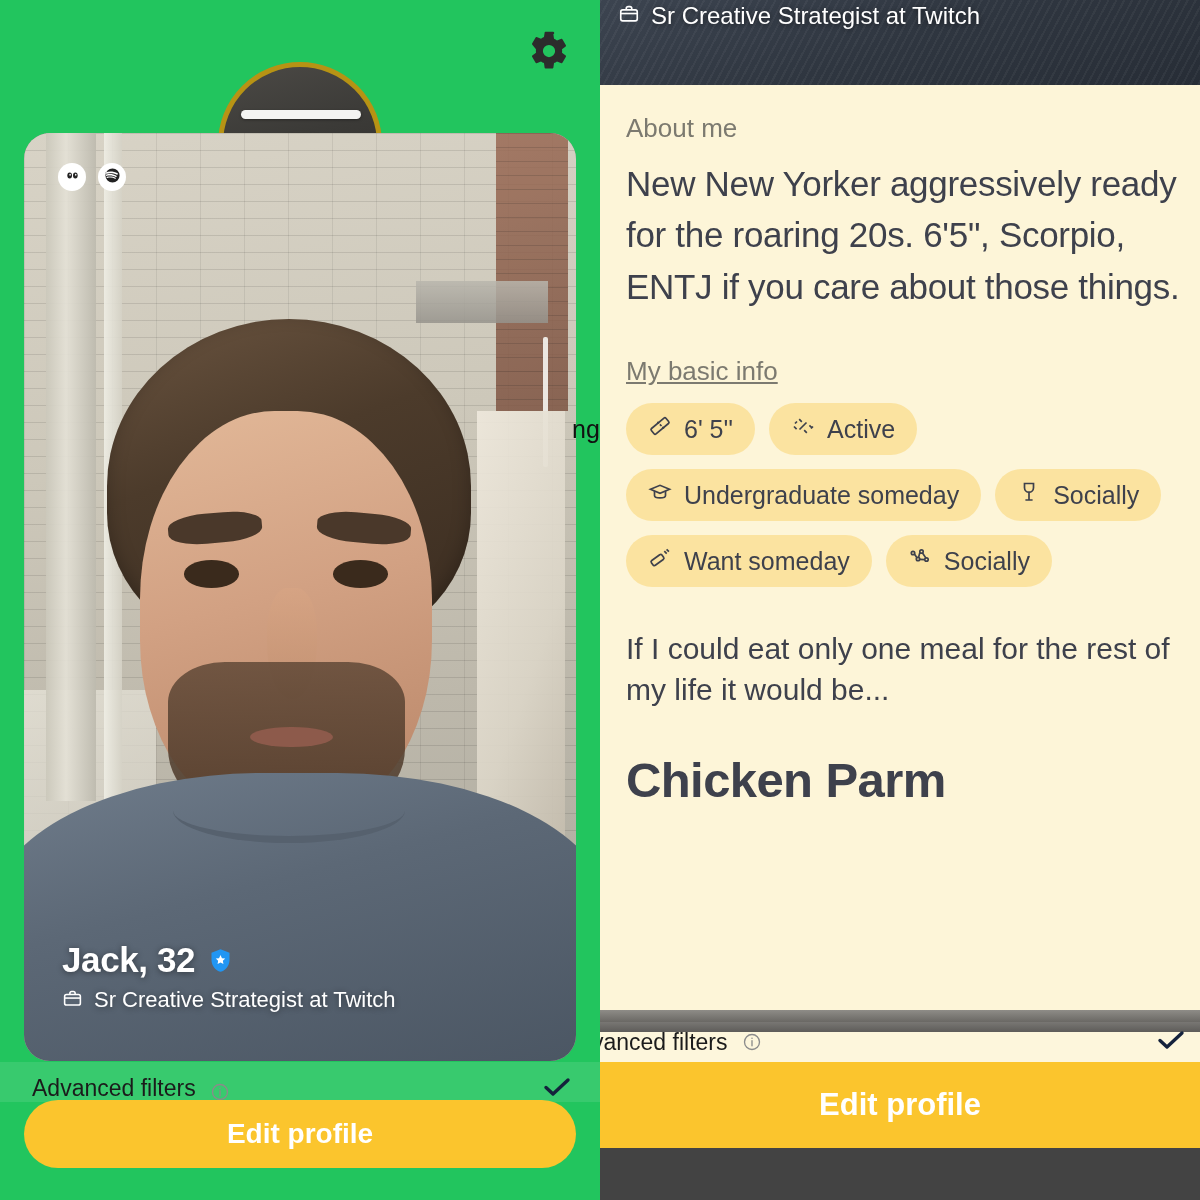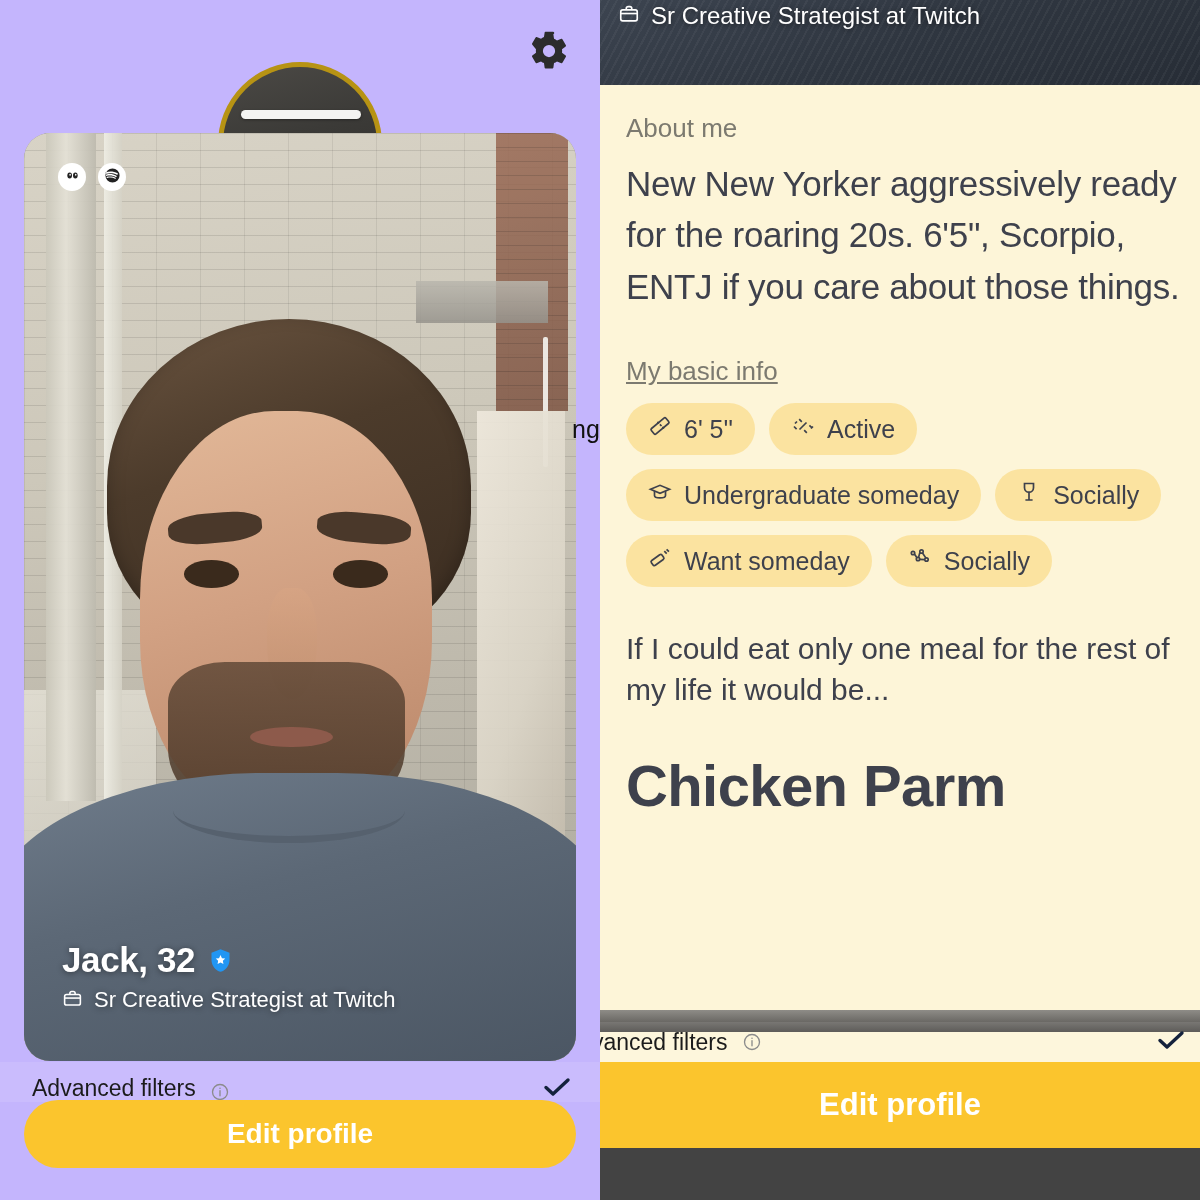--- a/index.html
+++ b/index.html
@@ -8,21 +8,21 @@
     font-family: "Liberation Sans", sans-serif;
     overflow: hidden;
     background: #434343;
   }
   #app { position: relative; width: 1200px; height: 1200px; }
 
   
   #left-panel {
     position: absolute; left: 0; top: 0;
     width: 600px; height: 1200px;
-    background: #c4b5fd;
+    background: #22c55e;
     overflow: hidden;
   }
   #gear-button {
     position: absolute; right: 28px; top: 30px;
     width: 46px; height: 46px;
     display: flex; align-items: center; justify-content: center;
   }
   #gear-button svg { width: 42px; height: 42px; fill: #2c2c2c; }
 
   
@@ -249,21 +249,21 @@
     font-size: 25px; color: #3e414c; font-weight: 400;
     white-space: nowrap;
   }
   .chip svg { width: 24px; height: 24px; stroke: #3e414c; fill: none; stroke-width: 1.7; flex: none; }
 
   #prompt-question {
     font-size: 30px; line-height: 1.34; color: #3e414c;
     margin-bottom: 42px;
   }
   #prompt-answer {
-    font-size: 58px; font-weight: 700; color: #3e414c; letter-spacing: -.6px;
+    font-size: 49px; font-weight: 700; color: #3e414c; letter-spacing: -.6px;
   }
 
   #right-photo-bottom {
     position: absolute; left: 0; top: 1010px; width: 600px; height: 22px;
     background: linear-gradient(to bottom,#8e8c87,#4c4a47);
   }
   #right-filters { top: 1022px; padding: 0 14px 0 0; }
   #right-filters .filters-label { margin-left: -8px; }
   #right-edit-btn {
     position: absolute; left: 0; top: 1062px;

